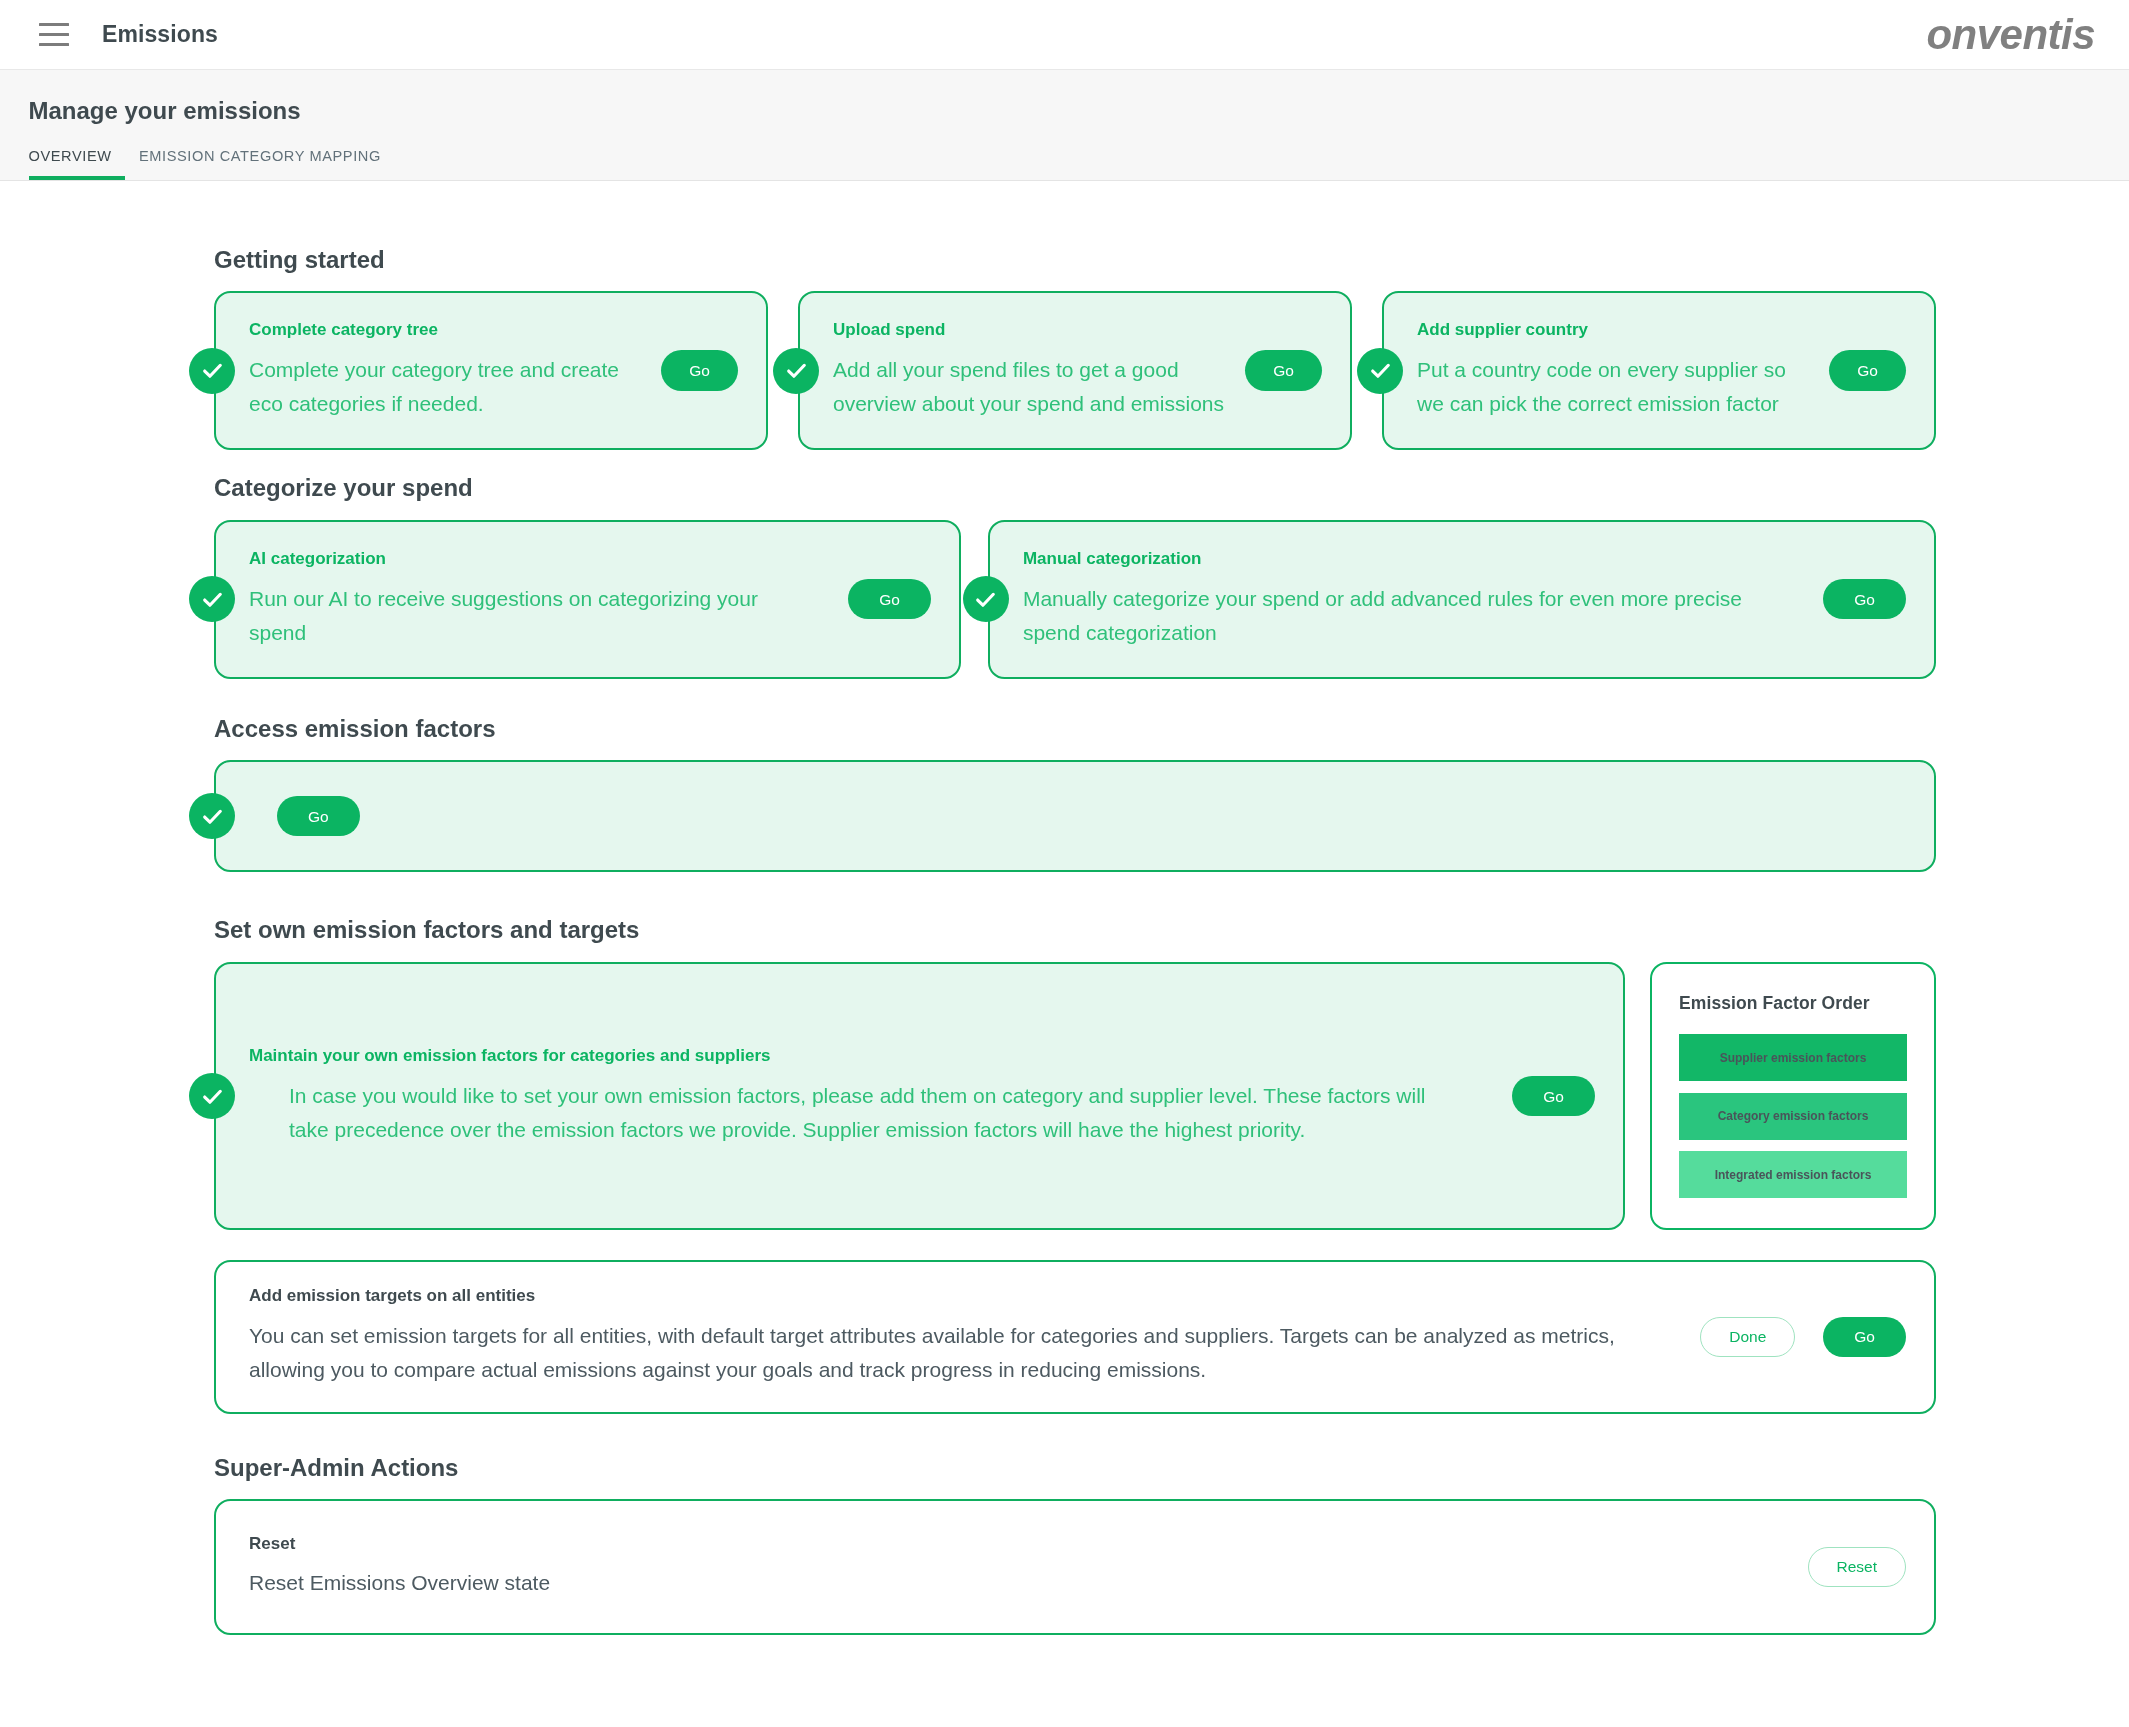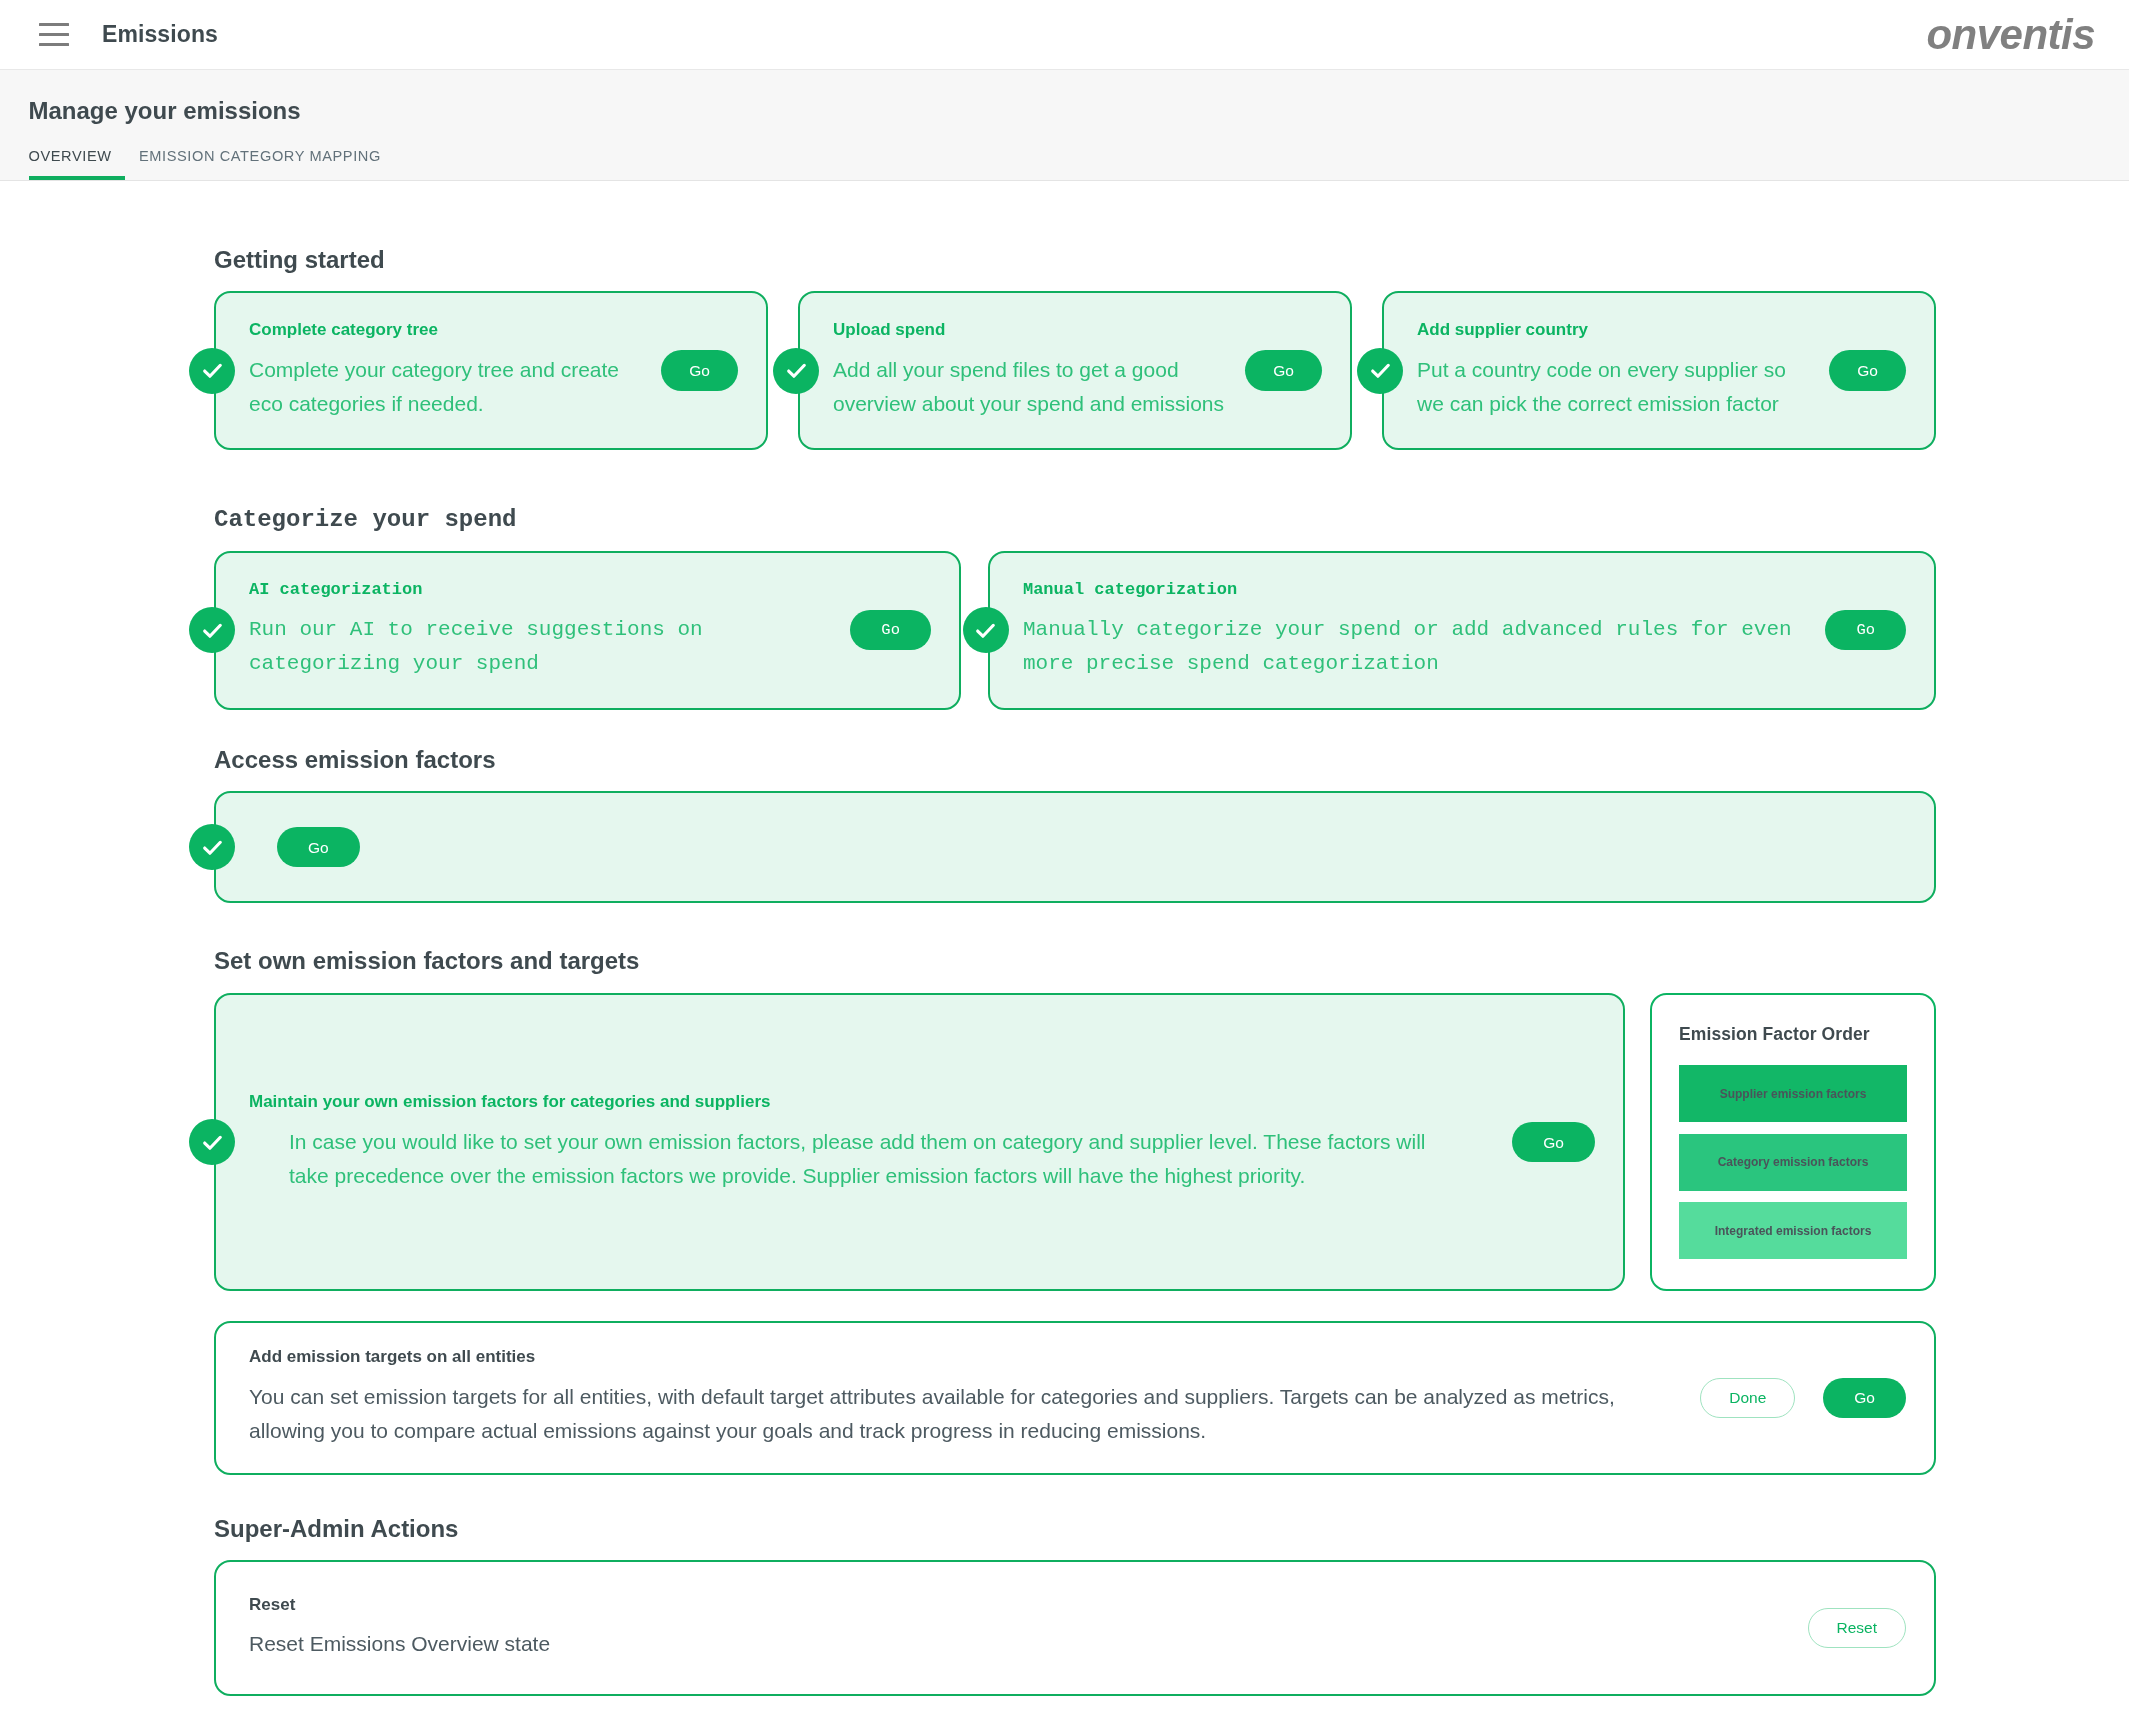--- a/index.html
+++ b/index.html
@@ -100,21 +100,21 @@
     max-width: 1722px;
     margin: 0 auto 0 214px;
   }
   .section-title {
     font-size: 24px;
     font-weight: bold;
     color: #3f4a4f;
     margin-bottom: 17.5px;
   }
   .sp-getting-started { padding-top: 65px; }
-  .sp-categorize     { padding-top: 56px; font-family: Liberation Mono, monospace; }
+  .sp-categorize     { padding-top: 24px; }
   .sp-access         { padding-top: 36px; }
   .sp-setown         { padding-top: 44px; }
   .sp-superadmin     { padding-top: 40px; }
 
   
   .card {
     position: relative;
     border: 2.4px solid #0fae5f;
     border-radius: 16.5px;
     background: #e5f7ee;
@@ -226,21 +226,21 @@
   }
   .efo-title {
     font-size: 17.5px;
     font-weight: bold;
     color: #3f4a4f;
     margin-bottom: 20.4px;
     letter-spacing: 0.1px;
   }
   .efo-bars { display: flex; flex-direction: column; gap: 11.7px; }
   .efo-bar {
-    height: 57px;
+    height: 47px;
     display: flex;
     align-items: center;
     justify-content: center;
     font-size: 12px;
     font-weight: bold;
     color: #4a545a;
     text-align: left;
     padding: 0 4.9px;
   }
   .efo-bar.lvl1 { background: #12b767; }

